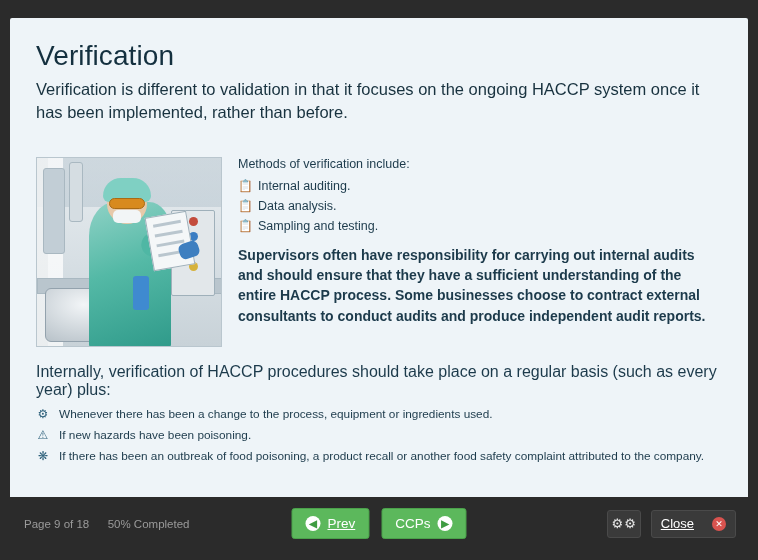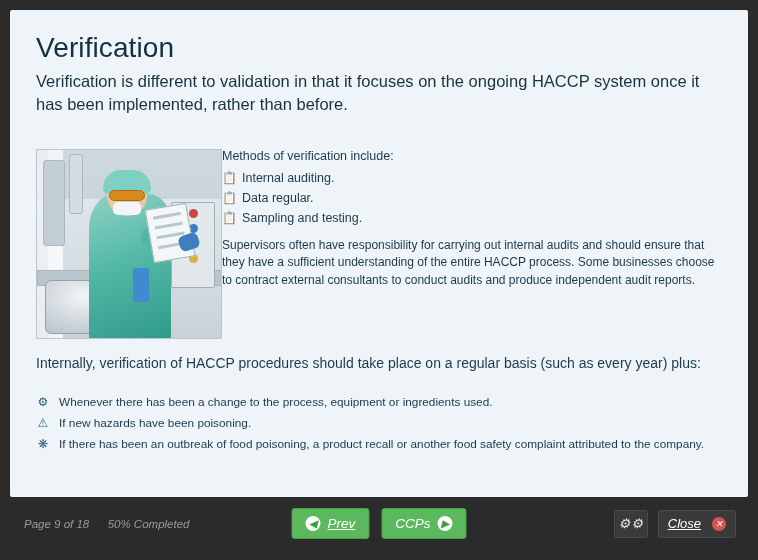--- a/index.html
+++ b/index.html
@@ -11,21 +11,21 @@
     overflow: hidden;
   }
   #app {
     position: relative;
     width: 758px; height: 560px;
     background: #2b2b2b;
   }
   
   .slide {
     position: absolute;
-    left: 10px; top: 10px;
+    left: 10px; top: 18px;
     width: 738px; height: 487px;
     background: #eef4f8;
     border-radius: 2px;
     overflow: hidden;
   }
   .slide-inner {
     padding: 22px 26px 10px 26px;
     color: #17303f;
   }
   h1.title {
@@ -38,20 +38,21 @@
   .subtitle {
     font-size: 16.5px;
     line-height: 1.42;
     color: #18323f;
     margin: 0 0 32px 0;
     max-width: 690px;
   }
   .cols {
     display: flex;
     align-items: flex-start;
+    gap: 16px;
   }
   
   .photo {
     width: 186px;
     height: 190px;
     flex: 0 0 186px;
     border: 1px solid #b9c6ce;
     position: relative;
     overflow: hidden;
     background: linear-gradient(180deg,#e8edf0 0%,#d7dfe4 55%,#c8d2d8 100%);
@@ -145,39 +146,40 @@
   .bullet-ico {
     flex: 0 0 auto;
     width: 12px; height: 14px;
     display: inline-block;
     color: #2f7fa8;
     line-height: 14px;
     font-size: 12px;
     text-align: center;
   }
   .para {
-    font-size: 12px;
+    font-size: 14px;
     line-height: 1.45;
     color: #1c3a4b;
     margin: 0 0 12px 0;
+    font-weight: bold;
   }
   .callout {
     border: 1px solid #3f7fa6;
     background: #f7fbfd;
     padding: 9px 12px;
     font-size: 11.5px;
     line-height: 1.45;
     color: #1c3a4b;
   }
   
   .lower { margin-top: 16px; }
   .lower .intro {
-    font-size: 14px;
-    color: #1c3a4b;
-    margin: 0 0 24px 0;
+    font-size: 16px;
+    color: #1c3a4b;
+    margin: 0 0 8px 0;
   }
   ul.triggers { list-style: none; margin: 0 0 10px 0; padding: 0; }
   ul.triggers li {
     font-size: 11.8px;
     color: #1c3a4b;
     margin: 0 0 7px 0;
     display: flex; align-items: flex-start; gap: 9px;
   }
   .tri-ico {
     flex: 0 0 auto; width: 14px; height: 14px;
@@ -187,21 +189,21 @@
     font-size: 11.8px; line-height: 1.5; color: #1c3a4b;
     margin: 4px 0 0 0; max-width: 690px;
   }
 
   
   .bottombar {
     position: absolute;
     left: 10px; top: 497px;
     width: 738px; height: 53px;
     background: #2b2b2b;
-    display: flex; align-items: center; font-style: italic;
+    display: flex; align-items: center;
   }
   .status {
     color: #9a9a9a;
     font-size: 11.5px;
     margin-left: 14px;
     white-space: nowrap;
   }
   .status .sep { display: inline-block; width: 12px; }
   .navbtns {
     position: absolute;
@@ -234,21 +236,21 @@
     width: 34px; height: 28px;
     background: #3a3a3a; border: 1px solid #4a4a4a; border-radius: 3px;
     color: #e6e6e6; font-size: 13px;
     display: flex; align-items: center; justify-content: center;
     cursor: pointer;
   }
   .closebtn {
     background: #3a3a3a; border: 1px solid #4a4a4a; border-radius: 3px;
     color: #ffffff; font-size: 13px;
     padding: 6px 9px;
-    display: flex; align-items: center; gap: 11px;
+    display: flex; align-items: center; gap: 18px;
     cursor: pointer; line-height: 1;
   }
   .closebtn u { text-decoration: underline; }
   .xcirc {
     width: 14px; height: 14px; border-radius: 50%;
     background: #d9534f; color: #ffffff;
     font-size: 9px; line-height: 14px; text-align: center;
     display: inline-block;
   }
 </style>
@@ -296,21 +298,21 @@
         <div class="rcol">
           <p class="lead">Methods of verification include:</p>
 
           <ul class="methods">
             <li>
               <span class="bullet-ico">📋</span>
               <span>Internal auditing.</span>
             </li>
             <li>
               <span class="bullet-ico">📋</span>
-              <span>Data regular.</span>
+              <span>Data analysis.</span>
             </li>
             <li>
               <span class="bullet-ico">📋</span>
               <span>Sampling and testing.</span>
             </li>
           </ul>
 
           <p class="para">Supervisors often have responsibility for carrying out internal audits and should ensure that they have a sufficient understanding of the entire HACCP process. Some businesses choose to contract external consultants to conduct audits and produce independent audit reports.</p>
 
         </div>

